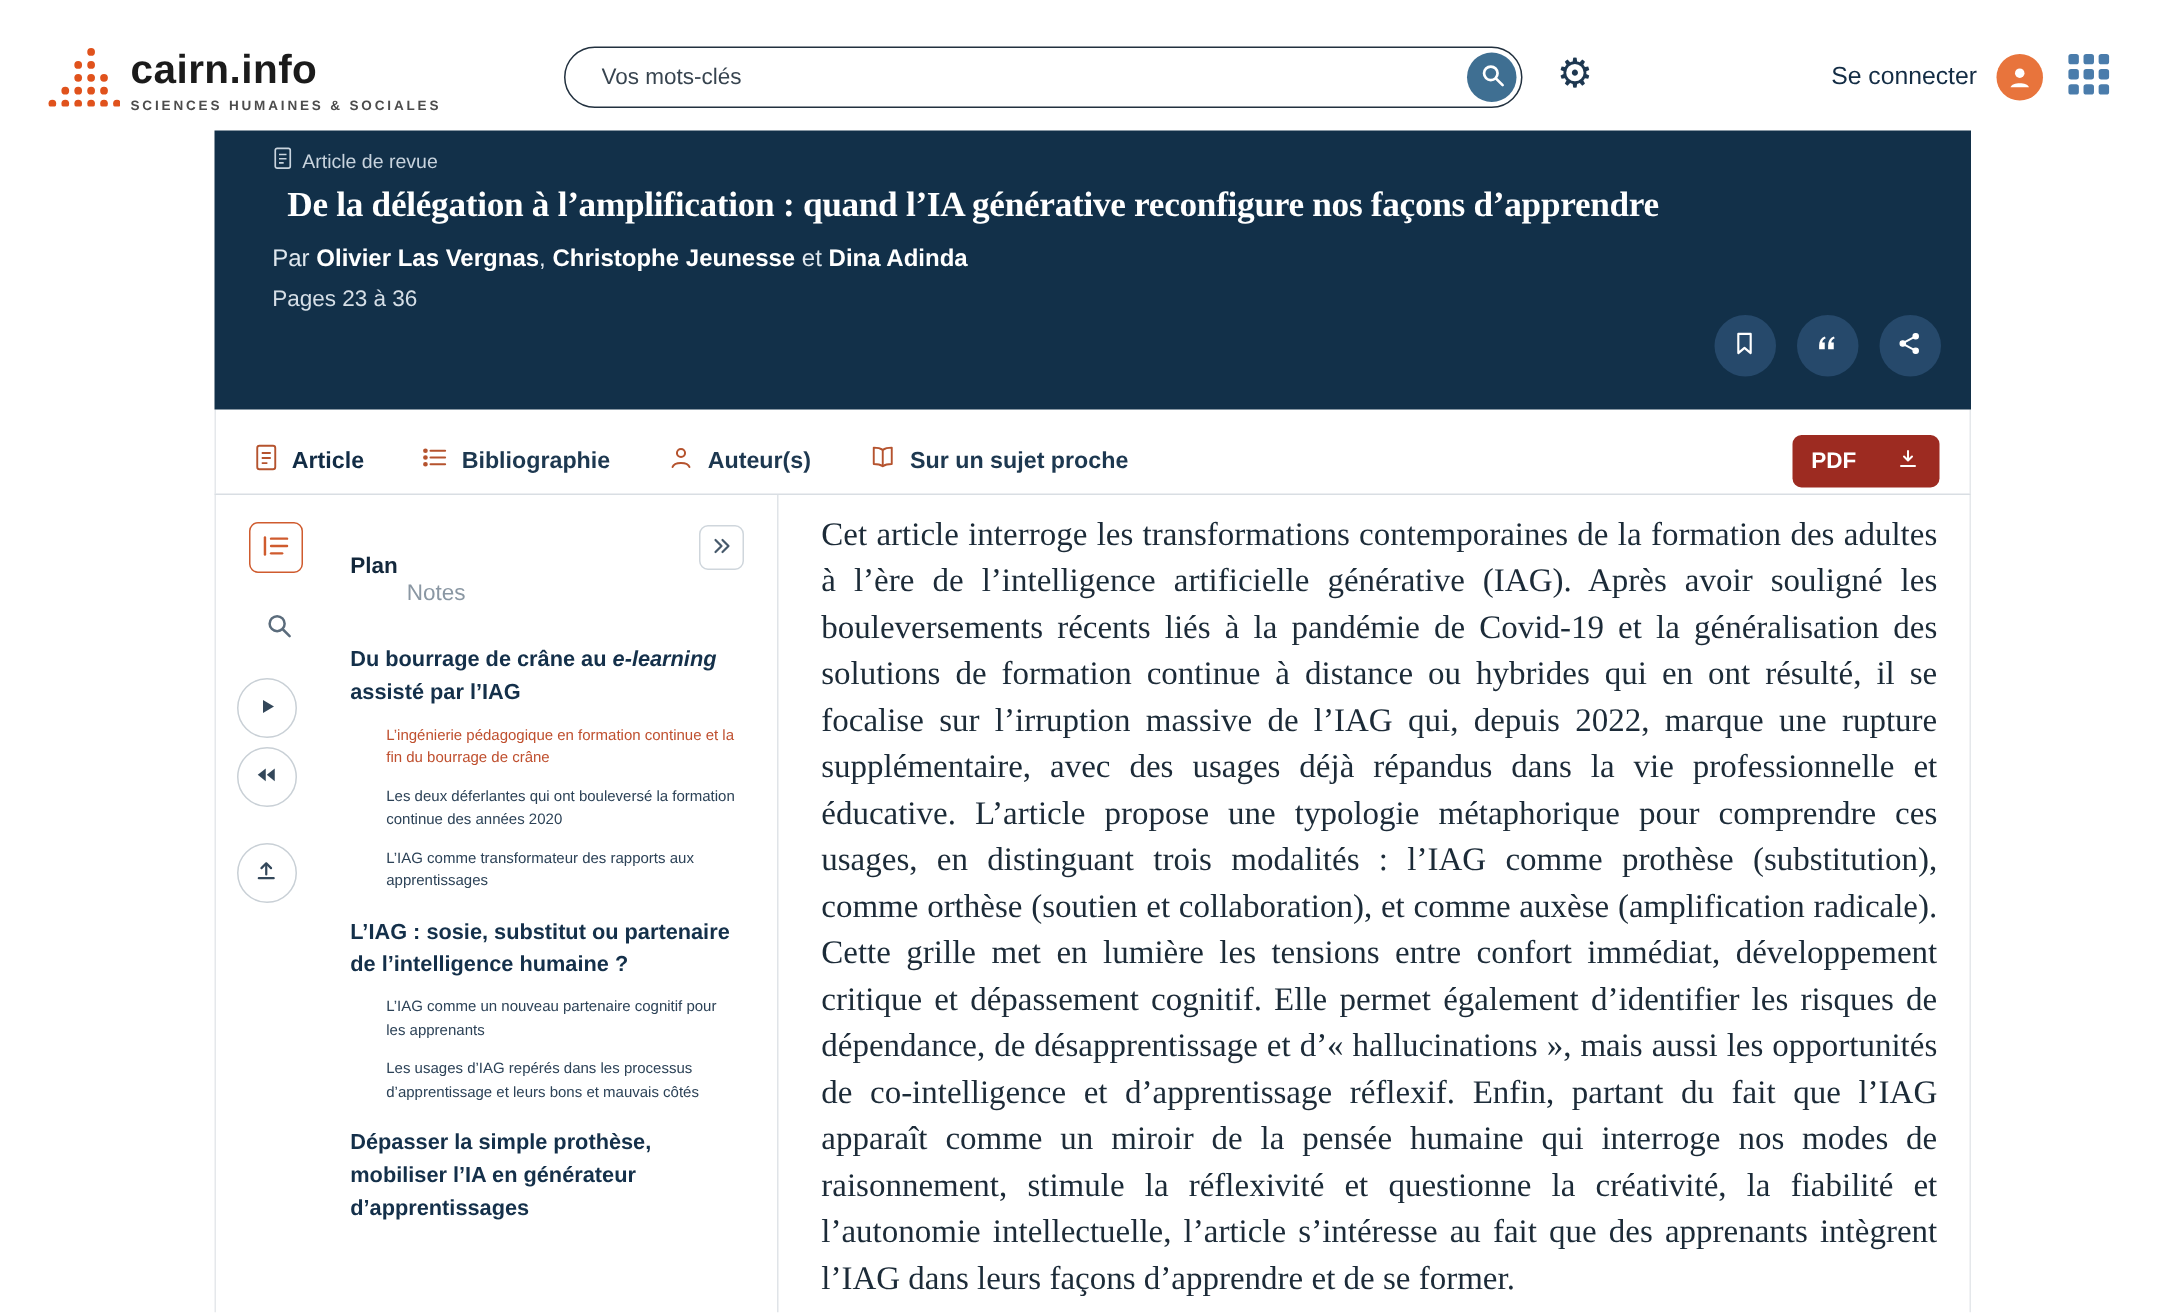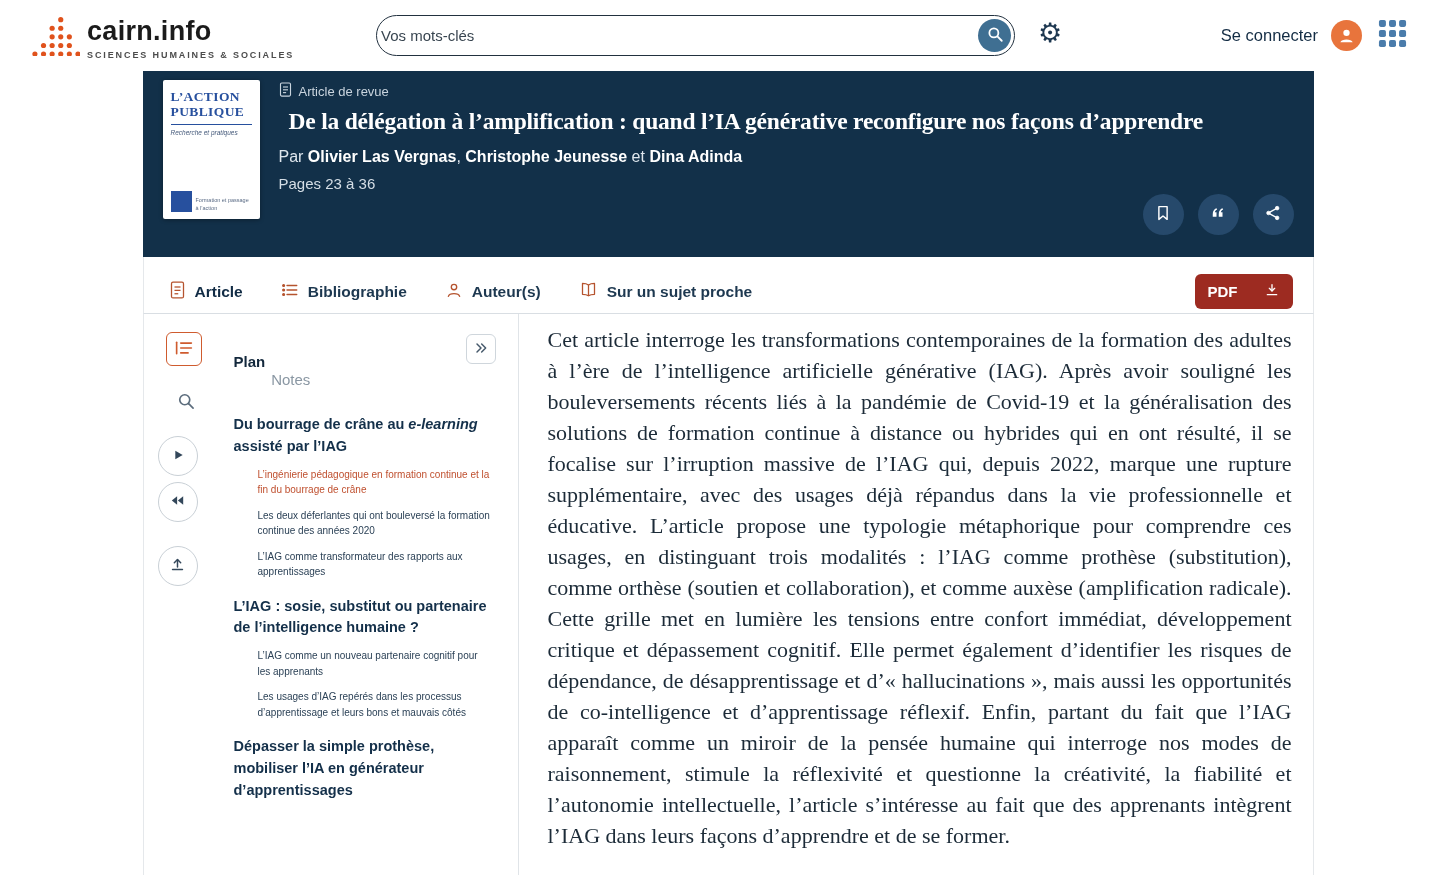--- a/index.html
+++ b/index.html
@@ -1,25 +1,25 @@
 <!DOCTYPE html>
 <html><head>
 <meta charset="utf-8">
 <style>
   html,body{margin:0;padding:0;background:#fff;font-family:"Liberation Sans",sans-serif;}
   .page{width:1456px;height:875px;overflow:hidden;position:relative;background:#fff;}
 
   
-  .topbar{height:71px;position:relative;display:flex;align-items:center;padding:0 0 0 30px;box-sizing:border-box;background:#fff;}
+  .topbar{height:71px;position:relative;display:flex;align-items:center;padding:0 0 0 30px;box-sizing:border-box;background:#fff;margin-top:16px;}
   .logo{display:flex;align-items:flex-start;gap:7px;cursor:pointer;text-decoration:none;}
   .logo-col{display:flex;flex-direction:column;}
   .logo-name{font-size:27px;font-weight:700;color:#1b1b1b;letter-spacing:.3px;line-height:1;margin-top:6px;}
   .logo-tagline{font-size:9px;font-weight:700;color:#4c4c4c;letter-spacing:1.9px;margin-top:5px;}
   .search-wrap{position:absolute;left:376px;top:15px;width:639px;height:41px;border:1.5px solid #22313f;border-radius:21px;display:flex;align-items:center;box-sizing:border-box;background:#fff;}
-  .search-input{flex:1;border:none;outline:none;background:transparent;font-size:15px;color:#233;padding:0 10px 0 4px;font-family:"Liberation Sans",sans-serif;}
+  .search-input{flex:1;border:none;outline:none;background:transparent;font-size:15px;color:#233;padding:0 10px 0 24px;font-family:"Liberation Sans",sans-serif;}
   .search-input::placeholder{color:#2d3a46;opacity:.95;}
   .search-btn{width:33px;height:33px;border-radius:50%;background:#3f6f92;border:none;margin-right:3px;display:flex;align-items:center;justify-content:center;cursor:pointer;flex:0 0 33px;}
   .gear-btn{position:absolute;left:1028px;top:11px;width:44px;height:44px;border:none;background:transparent;font-size:27px;color:#1d3750;cursor:pointer;line-height:44px;text-align:center;padding:0;}
   .top-right{position:absolute;right:48px;top:13px;height:44px;display:flex;align-items:center;gap:15px;}
   .login-btn{display:flex;align-items:center;gap:13px;background:transparent;border:none;cursor:pointer;padding:0;}
   .login-label{font-size:16.5px;color:#132c44;font-family:"Liberation Sans",sans-serif;}
   .avatar{width:31px;height:31px;border-radius:50%;background:#e8743c;display:flex;align-items:center;justify-content:center;}
   .grid-btn{background:transparent;border:none;cursor:pointer;padding:0;display:flex;align-items:center;}
 
   
@@ -147,32 +147,20 @@
               <rect x="17.1" y="17.1" width="5.4" height="5.4" rx="1.4"></rect>
           </svg>
         </span>
       </button>
     </div>
   </header>
 
   <div class="container">
 
     <section class="hero">
-      <div class="cover">
-        <div class="cover-title">
-          <div>L’ACTION</div>
-          <div>PUBLIQUE</div>
-        </div>
-        <div class="cover-rule"></div>
-        <div class="cover-sub">Recherche et pratiques</div>
-        <div class="cover-bottom">
-          <div class="cover-logo"></div>
-          <div class="cover-note">Formation et passage à l’action</div>
-        </div>
-      </div>
 
       <div class="hero-text">
         <div class="doc-type">
           <span>
             <svg width="13" height="15" viewBox="0 0 20 24" fill="none" stroke="#c9d4de" stroke-width="1.8">
               <rect x="2" y="1.5" width="16" height="21" rx="2"></rect>
                 <line x1="6" y1="8" x2="14" y2="8"></line>
                 <line x1="6" y1="12.5" x2="14" y2="12.5"></line>
                 <line x1="6" y1="17" x2="11" y2="17"></line>
             </svg>

